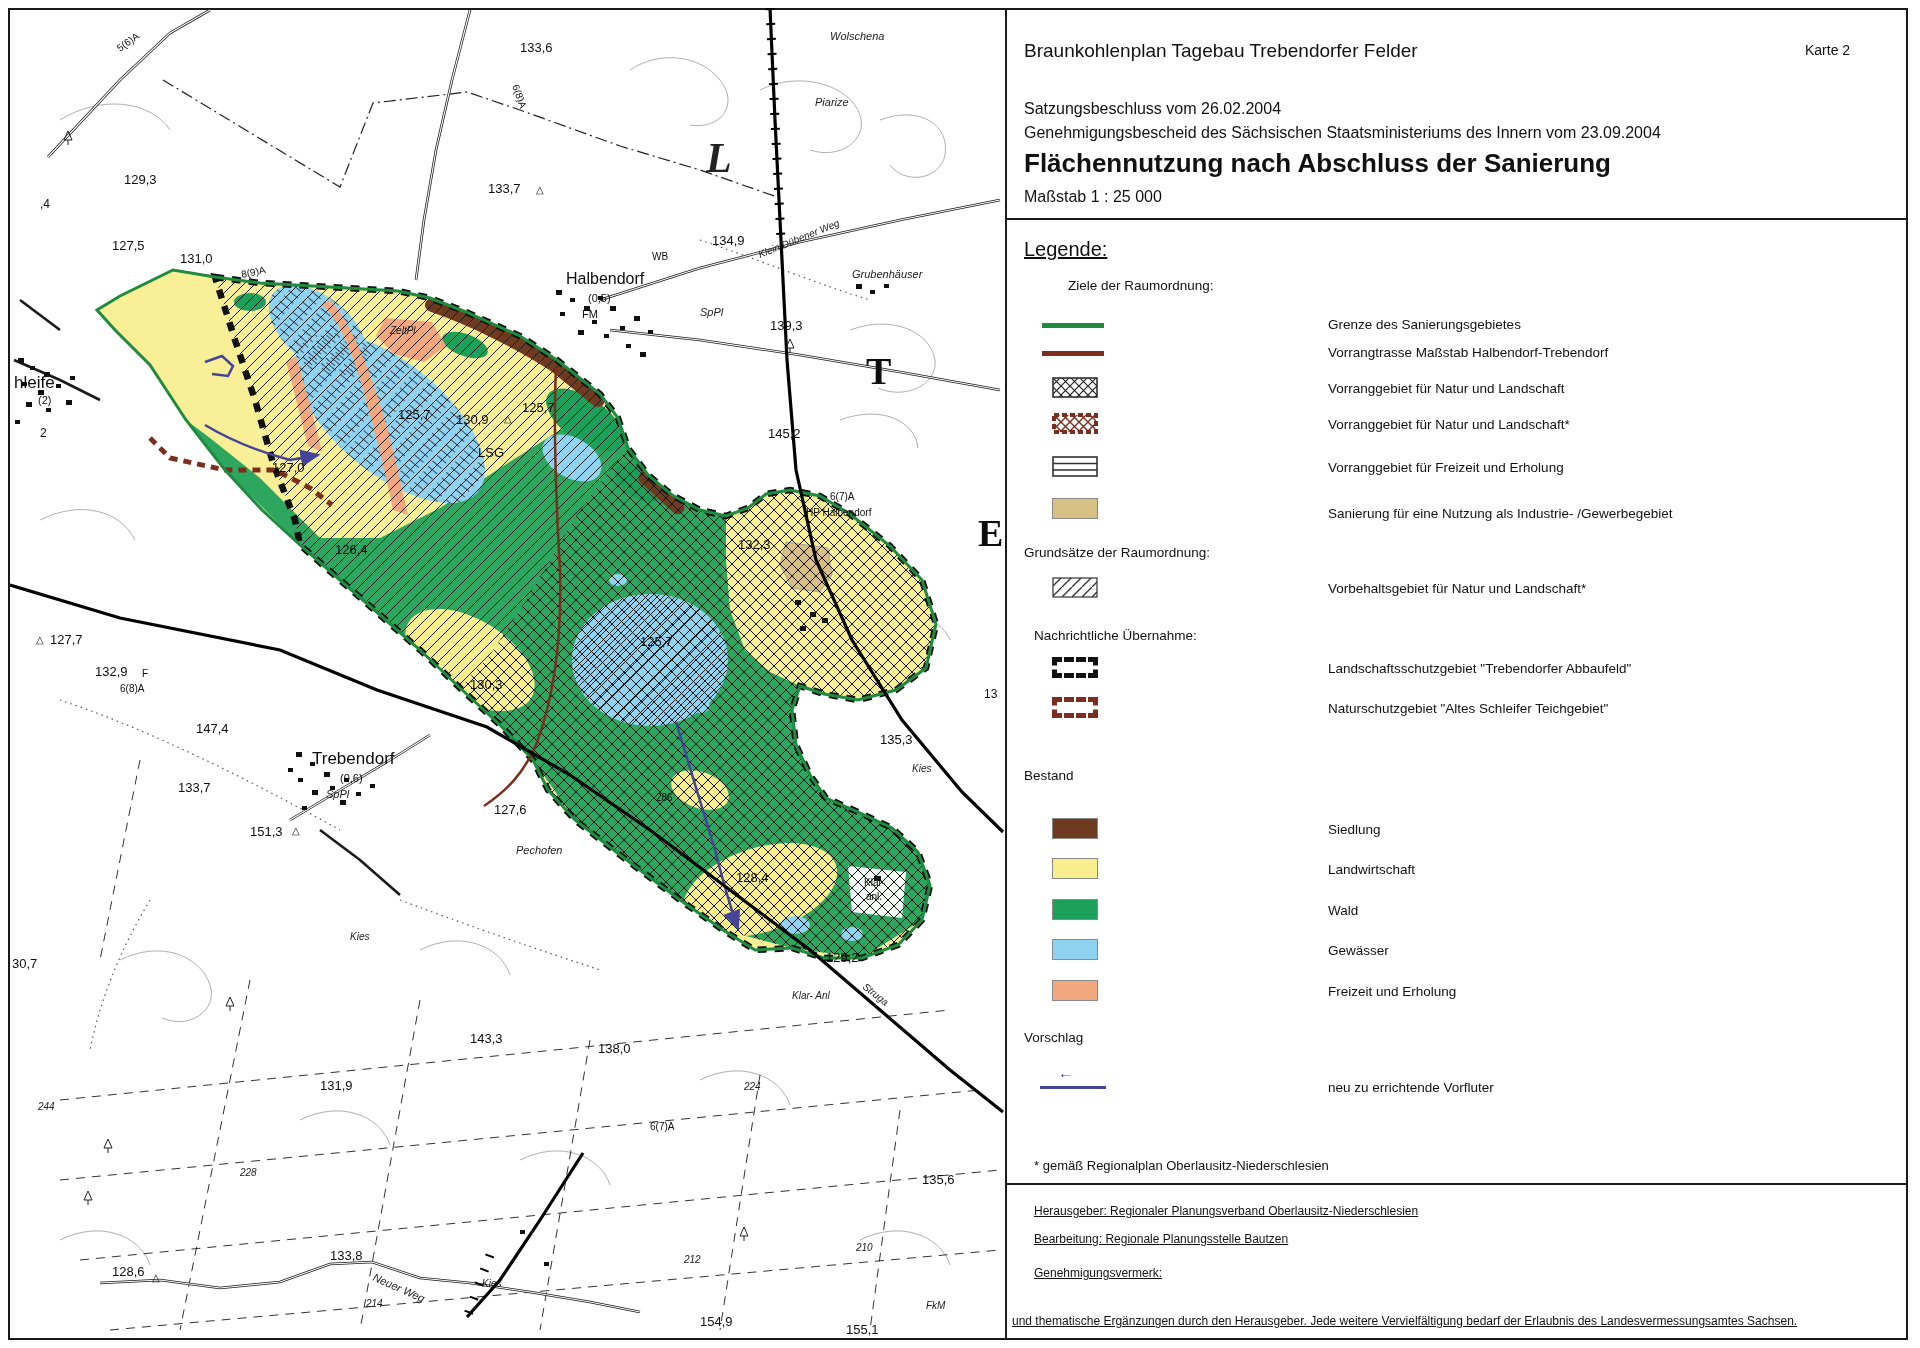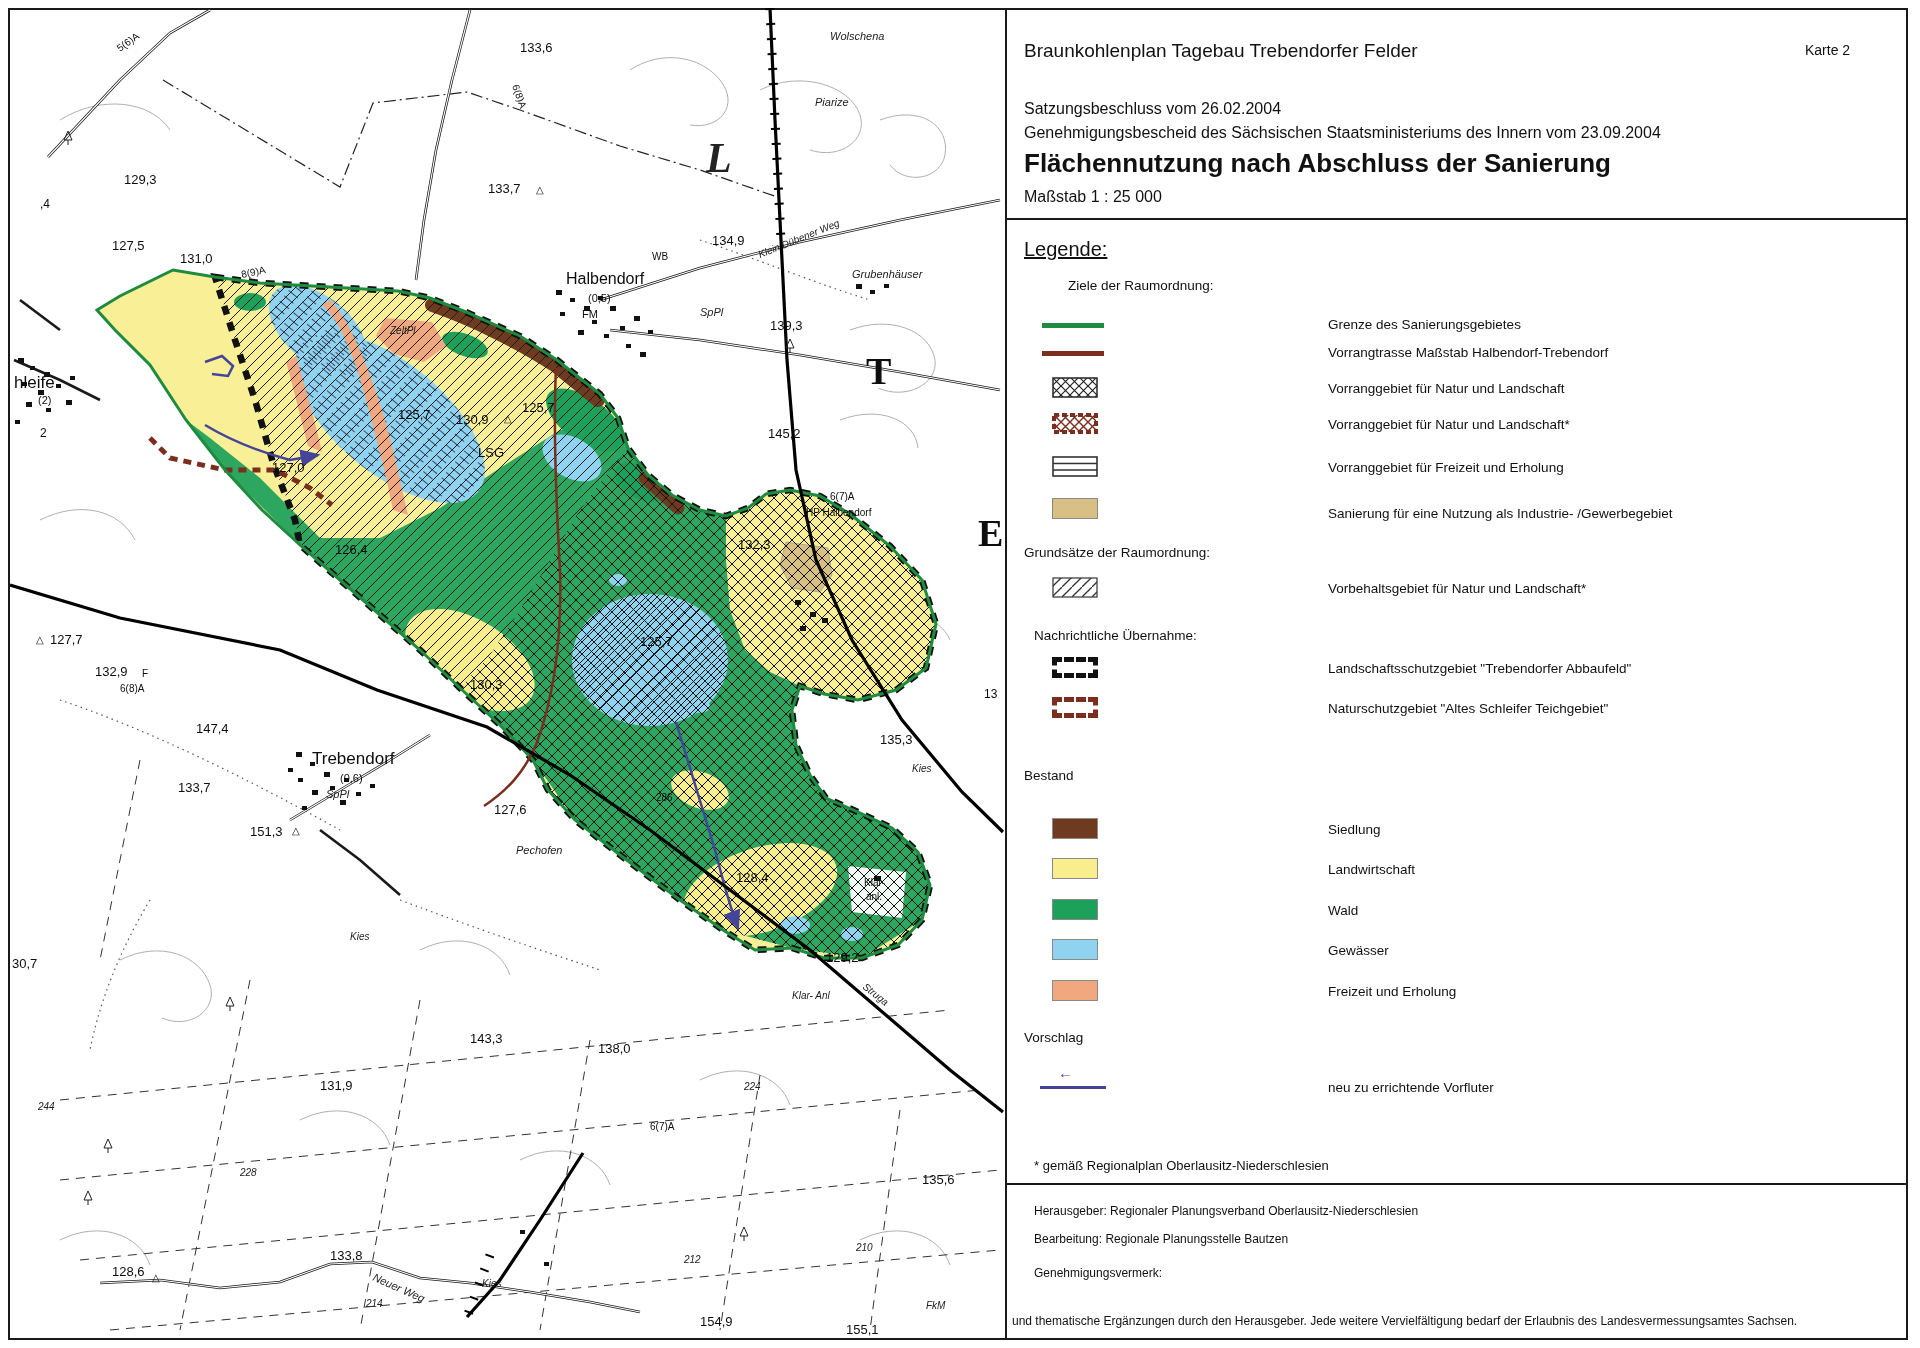--- a/index.html
+++ b/index.html
@@ -14,21 +14,21 @@
   .t-karte{font-size:14px;}
   .t-sub{font-size:16px;}
   .t-big{font-size:26px;font-weight:bold;}
   .t-scale{font-size:16px;}
   .t-legende{font-size:20px;text-decoration:underline;}
   .t-h{font-size:13.5px;}
   .lbl{position:absolute;left:1304px;font-size:13.5px;white-space:nowrap;margin-left:24px;}
   .sw{position:absolute;left:1052px;width:46px;height:21px;}
   .swd{position:absolute;left:1052px;width:46px;height:21px;border:1px solid #8a8a8a;box-sizing:border-box;}
   .lnsw{position:absolute;left:1042px;width:62px;height:4.5px;}
-  .t-imp{font-size:12px;white-space:nowrap;}
+  .t-imp{font-size:12px;white-space:nowrap;text-decoration:underline;}
   .t-foot{font-size:13px;}
   .sw-siedlung{background:var(--c-siedlung);}
   .sw-landwirtschaft{background:var(--c-landwirtschaft);}
   .sw-wald{background:var(--c-wald);}
   .sw-gewaesser{background:var(--c-gewaesser);}
   .sw-freizeit{background:var(--c-freizeit);}
   .sw-industrie{background:var(--c-industrie);}
   
   .ct{fill:none;stroke:#9b9b9b;stroke-width:0.8;}
   .dot{fill:none;stroke:#555;stroke-width:1.2;stroke-dasharray:1.5 4;}

